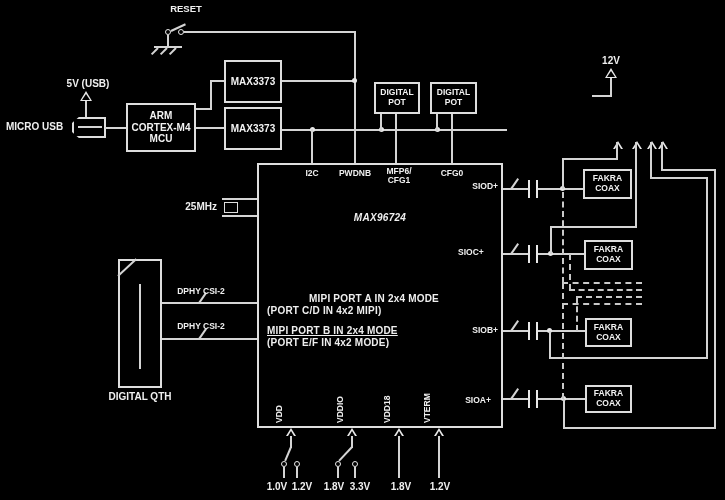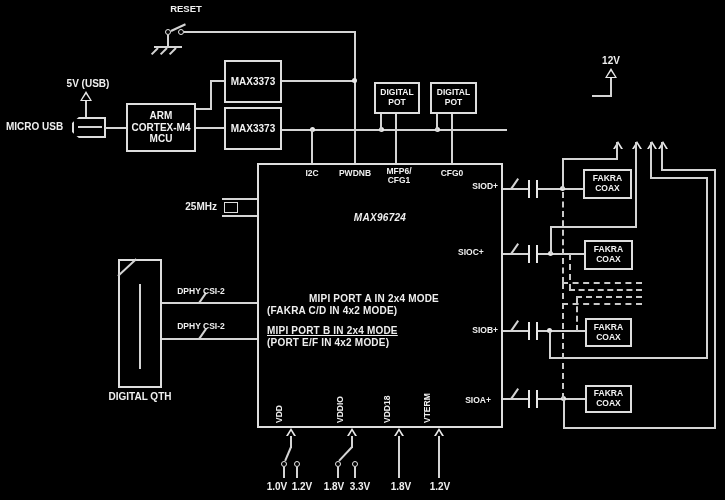--- a/index.html
+++ b/index.html
@@ -117,21 +117,21 @@
   <div class="lbl f85 ctr" style="left:379px;top:167px;width:40px;">MFP6/
 CFG1</div>
   <div class="lbl f85 ctr" style="left:432px;top:169px;width:40px;">CFG0</div>
 
   <div class="lbl f85" style="left:458px;top:182px;width:40px;text-align:right;">SIOD+</div>
   <div class="lbl f85" style="left:458px;top:248px;width:40px;">SIOC+</div>
   <div class="lbl f85" style="left:458px;top:326px;width:40px;text-align:right;">SIOB+</div>
   <div class="lbl f85" style="left:458px;top:396px;width:40px;text-align:center;">SIOA+</div>
 
   <div class="lbl f9" style="left:281px;top:293px;white-space:pre;letter-spacing:.2px;margin-left:28px;">MIPI PORT A IN 2x4 MODE</div>
-  <div class="lbl f9" style="left:267px;top:305px;white-space:pre;letter-spacing:.2px;">(FAKRA C/D IN 4x2 MODE)</div>
+  <div class="lbl f9" style="left:267px;top:305px;white-space:pre;letter-spacing:.2px;">(PORT C/D IN 4x2 MIPI)</div>
   <div class="lbl f9" style="left:267px;top:325px;white-space:pre;letter-spacing:.2px;text-decoration:underline;">MIPI PORT B IN 2x4 MODE</div>
   <div class="lbl f9" style="left:267px;top:337px;white-space:pre;letter-spacing:.2px;text-align:center;">(PORT E/F IN 4x2 MODE)</div>
 
   <div class="vtext" style="left:284px;top:413px;">VDD</div>
   <div class="vtext" style="left:345px;top:413px;">VDDIO</div>
   <div class="vtext" style="left:392px;top:413px;">VDD18</div>
   <div class="vtext" style="left:432px;top:413px;">VTERM</div>
 
   <div class="box" style="left:118px;top:259px;width:44px;height:129px;"></div>
   <div class="diag" style="left:118px;top:275px;width:25px;transform:rotate(-43deg);"></div>

